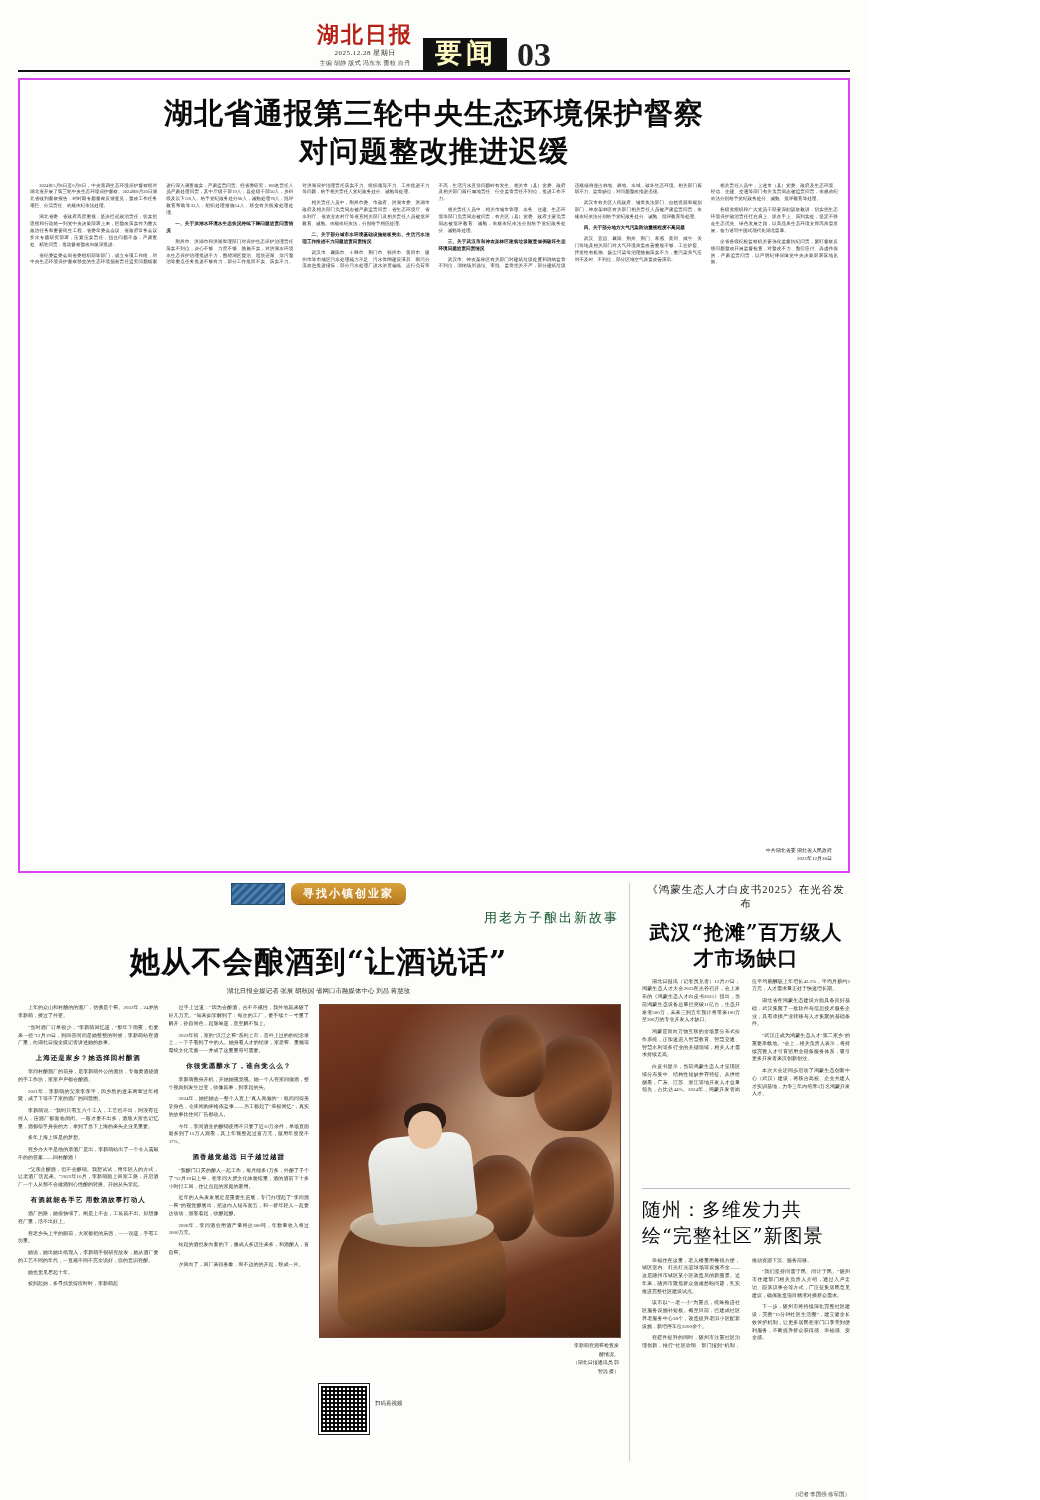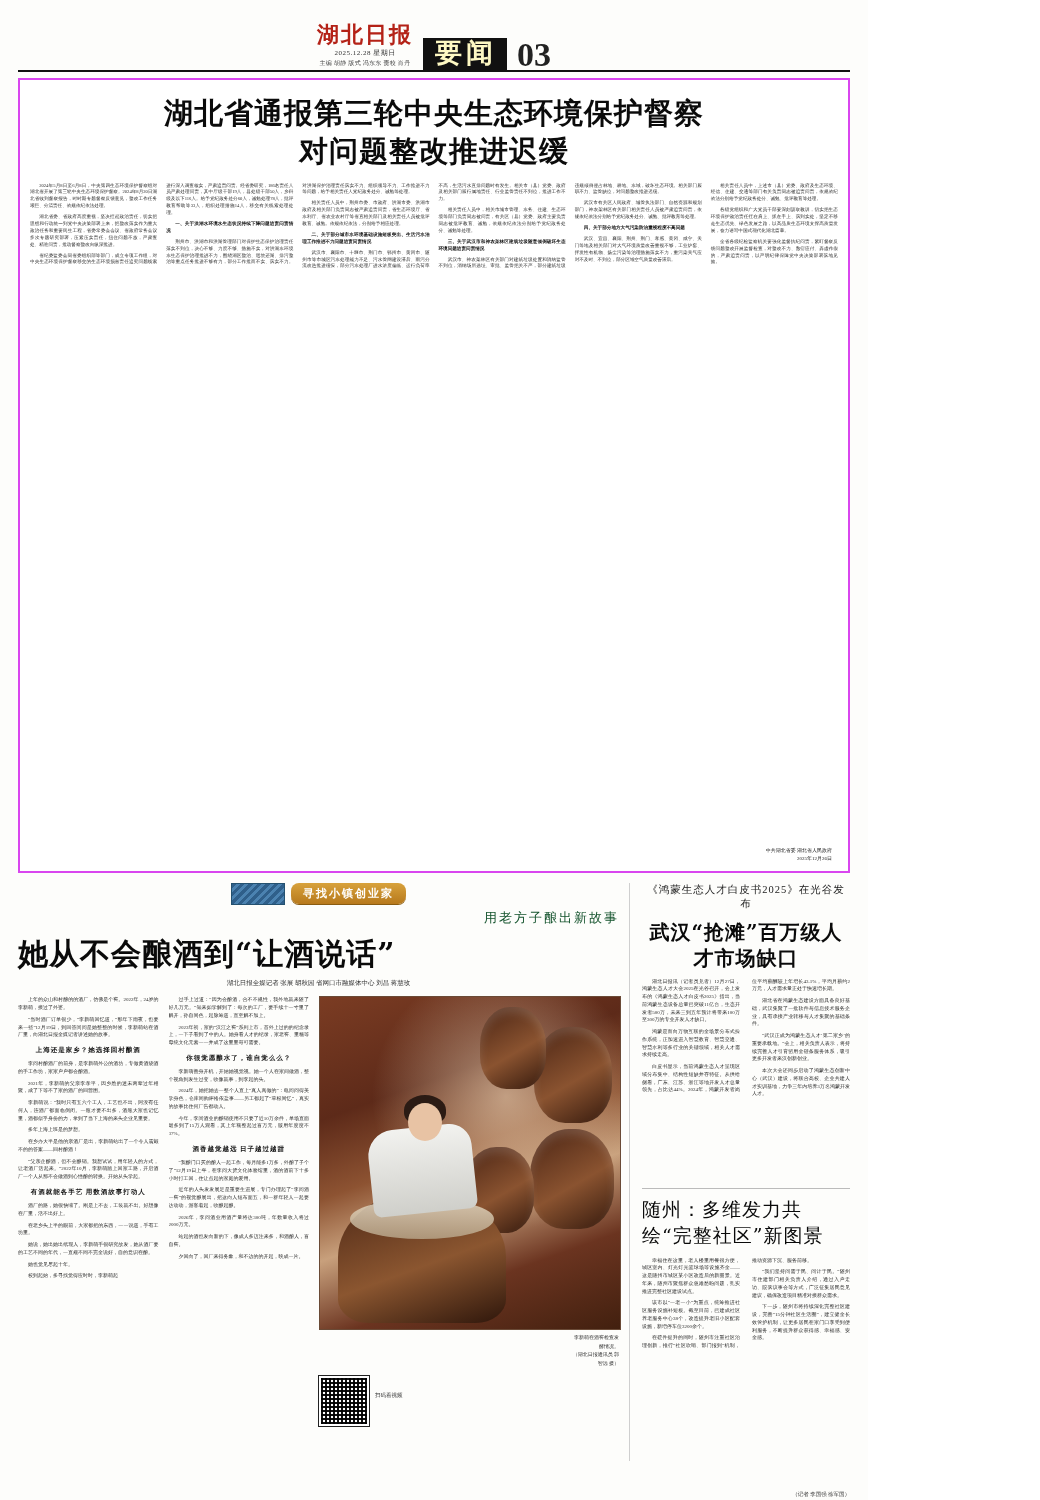--- a/index.html
+++ b/index.html
@@ -167,27 +167,28 @@
     border: 1px solid #24516f;
   }
   .kicker {
     text-align: right;
     font-size: 13px;
     color: #14532d;
     letter-spacing: 2px;
     margin: 4px 0 2px 0;
   }
   .feature-title {
+    text-align: center;
     font-family: "DejaVu Serif", serif;
     font-weight: bold;
     font-size: 30px;
     letter-spacing: 1px;
     line-height: 1.25;
     color: #0a0a0a;
-    margin: 8px 0 6px 0;
+    margin: 16px 0 6px 0;
   }
   .byline {
     text-align: center;
     font-size: 6.5px;
     color: #333;
     line-height: 1.6;
     margin-bottom: 8px;
   }
 
   .feat-body {

